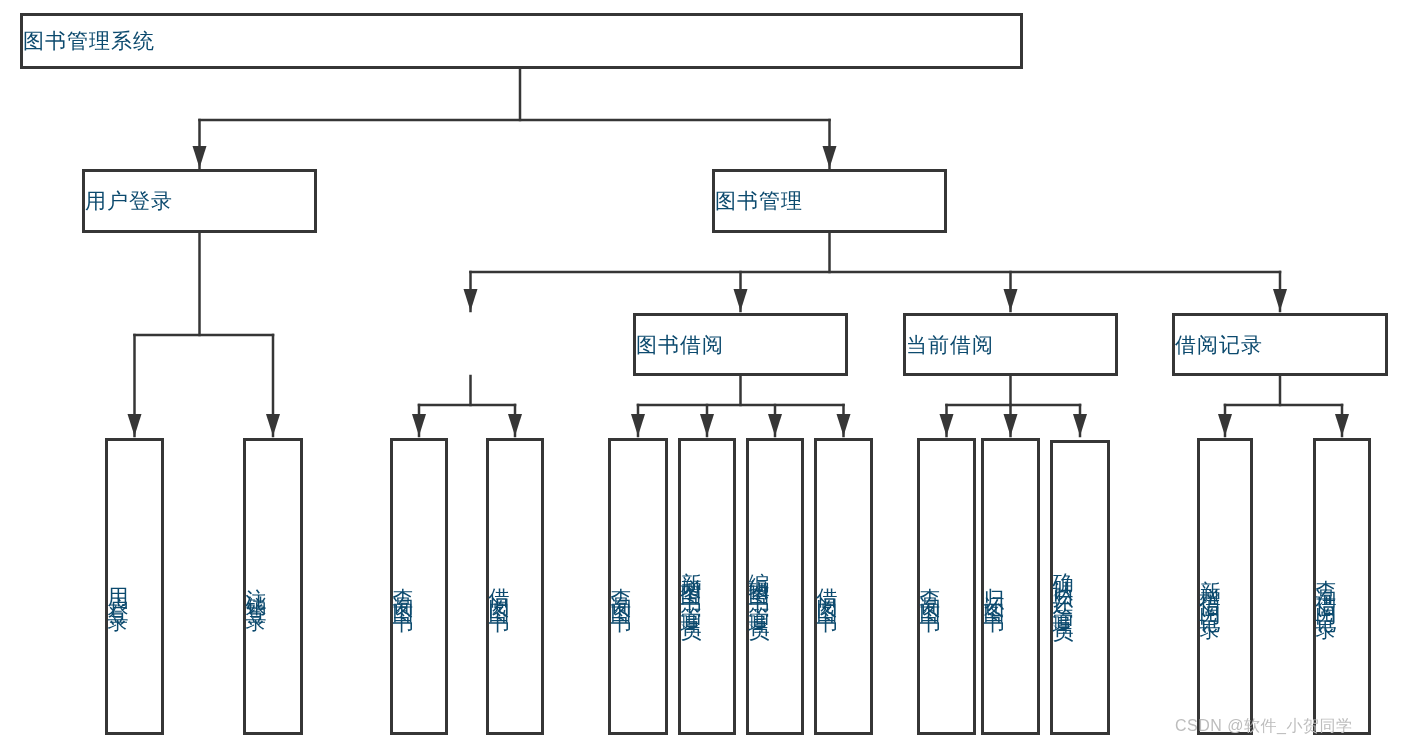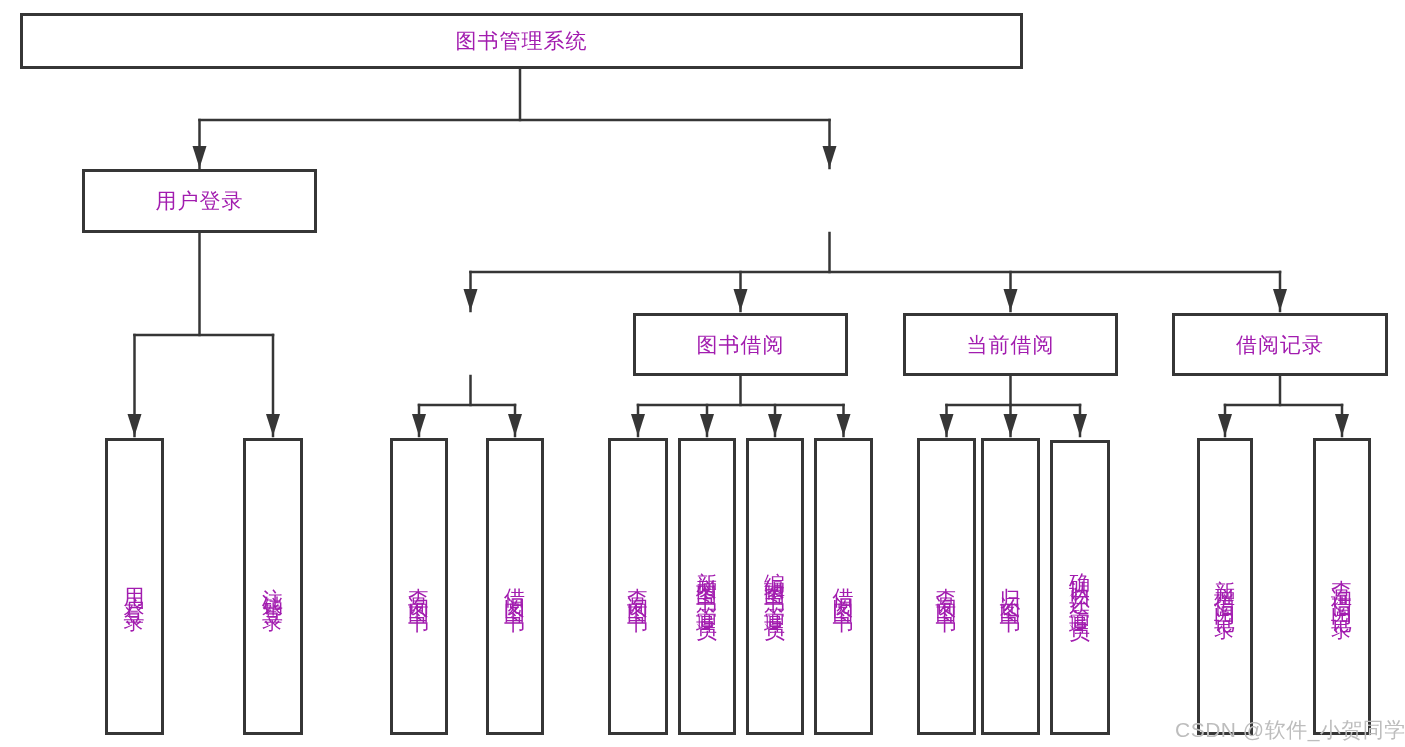--- a/index.html
+++ b/index.html
@@ -14,42 +14,42 @@
     position:absolute;left:0;top:0;width:1405px;height:747px;
     z-index:0;
   }
   .node{
     position:absolute;
     box-sizing:border-box;
     border:3px solid #363636;
     background:#ffffff;
     display:flex;
     align-items:center;
-    justify-content:center;
-    color:#a21caf;
+    justify-content:flex-start;
+    color:#0c4a6e;
     z-index:1;
   }
   .node .label{
     font-size:21px;
     letter-spacing:1px;
     white-space:nowrap;
   }
   .node.v .label{
     writing-mode:vertical-rl;
     text-orientation:mixed;
     letter-spacing:8px;
     line-height:1;
   }
   .node.v.long .label{
     letter-spacing:7px;
   }
   .watermark{
     position:absolute;
     left:1175px;top:716px;
-    font-size:21px;
+    font-size:16px;
     color:#bdbdbd;
     letter-spacing:0.5px;
     z-index:5;
     white-space:nowrap;
   }
 </style>
 </head>
 <body>
 
 <div class="canvas">
@@ -116,20 +116,23 @@
     </g>
   </svg>
 
   <div class="node" style="left:20px;top:13px;width:1003px;height:56px">
     <span class="label">图书管理系统</span>
   </div>
 
   <div class="node" style="left:82px;top:169px;width:235px;height:64px">
     <span class="label">用户登录</span>
   </div>
+  <div class="node" style="left:712px;top:169px;width:235px;height:64px">
+    <span class="label">图书管理</span>
+  </div>
 
   <div class="node" style="left:903px;top:313px;width:215px;height:63px">
     <span class="label">当前借阅</span>
   </div>
   <div class="node" style="left:633px;top:313px;width:215px;height:63px">
     <span class="label">图书借阅</span>
   </div>
   <div class="node" style="left:1172px;top:313px;width:216px;height:63px">
     <span class="label">借阅记录</span>
   </div>

